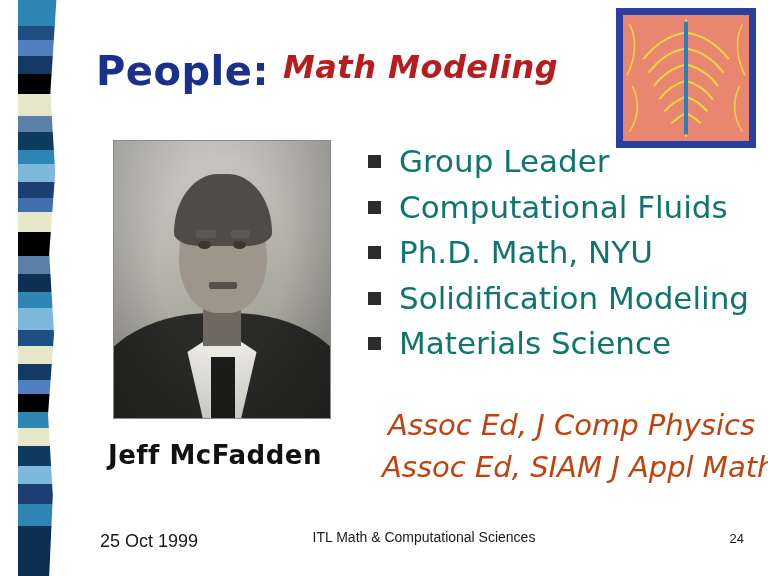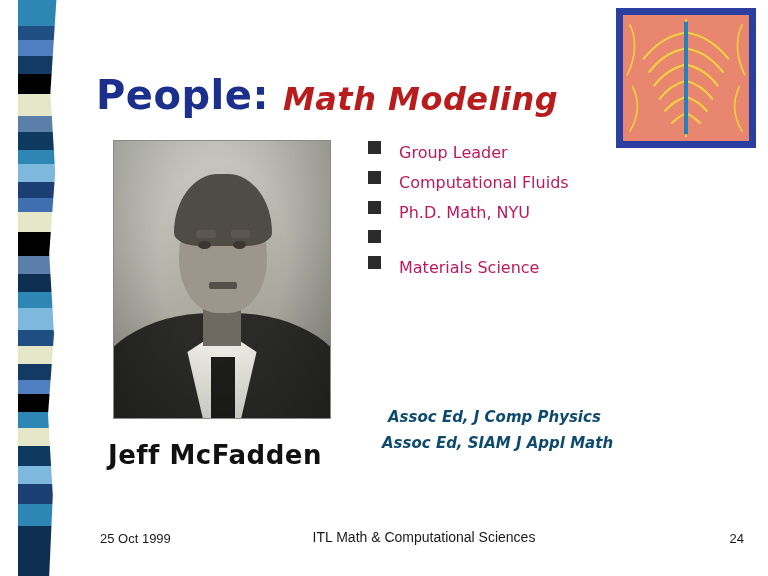--- a/index.html
+++ b/index.html
@@ -51,23 +51,22 @@
     background: #e8866f;
     box-sizing: border-box;
   }
 
   
   #title-row {
     position: absolute;
     left: 96px;
     top: 48px;
     display: flex;
-    align-items: flex-end;
+    align-items: flex-start;
     gap: 14px;
-    margin-top: 24px;
   }
   #title-main {
     font-family: "DejaVu Sans", sans-serif;
     font-weight: bold;
     font-size: 40px;
     color: #1b2f8c;
     letter-spacing: 0.5px;
   }
   #title-sub {
     font-family: "DejaVu Sans", sans-serif;
@@ -148,22 +147,22 @@
     width: 13px;
     height: 13px;
     background: #2b2b2b;
     flex: 0 0 auto;
     margin-right: 18px;
     position: relative;
     top: -4px;
   }
   .bullet-text {
     font-family: "DejaVu Sans", sans-serif;
-    font-size: 16px;
-    color: #be185d;
+    font-size: 31px;
+    color: #0f766e;
     line-height: 1.05;
     white-space: nowrap;
   }
 
   
   #person-name {
     position: absolute;
     left: 108px;
     top: 440px;
     font-family: "DejaVu Sans", sans-serif;
@@ -176,36 +175,36 @@
   
   #roles {
     position: absolute;
     left: 382px;
     top: 408px;
     width: 376px;
   }
   .role-line {
     font-family: "DejaVu Sans", sans-serif;
     font-style: italic;
-    font-weight: bold;
-    font-size: 15px;
-    color: #0c4a6e;
+    font-weight: normal;
+    font-size: 29px;
+    color: #c2410c;
     white-space: nowrap;
     margin-bottom: 8px;
   }
   #roles .role-line:nth-child(1) { margin-left: 6px; }
   #roles .role-line:nth-child(2) { margin-left: 0px; }
 
   
   #footer-date {
     position: absolute;
     left: 100px;
     top: 531px;
     font-family: "Liberation Sans", sans-serif;
-    font-size: 13px;
+    font-size: 18px;
     color: #1a1a1a;
   }
   #footer-center {
     position: absolute;
     left: 0;
     top: 529px;
     width: 768px;
     text-align: center;
     font-family: "Liberation Sans", sans-serif;
     font-size: 14px;
@@ -326,20 +325,21 @@
       <div class="bullet-row">
         <span class="bullet-mark"></span>
         <span class="bullet-text">Computational Fluids</span>
       </div>
       <div class="bullet-row">
         <span class="bullet-mark"></span>
         <span class="bullet-text">Ph.D. Math, NYU</span>
       </div>
       <div class="bullet-row">
         <span class="bullet-mark"></span>
+        <span class="bullet-text">Solidification Modeling</span>
       </div>
       <div class="bullet-row">
         <span class="bullet-mark"></span>
         <span class="bullet-text">Materials Science</span>
       </div>
     </div>
 
   <div id="person-name">Jeff McFadden</div>
 
   <div id="roles">

